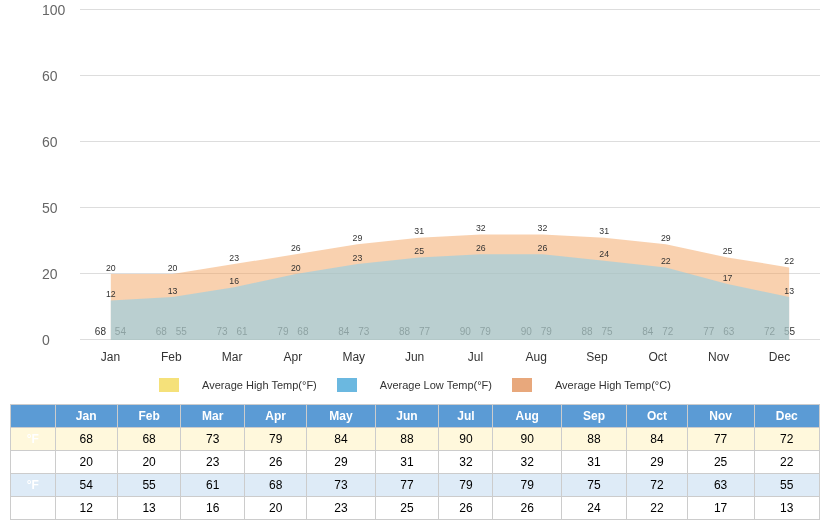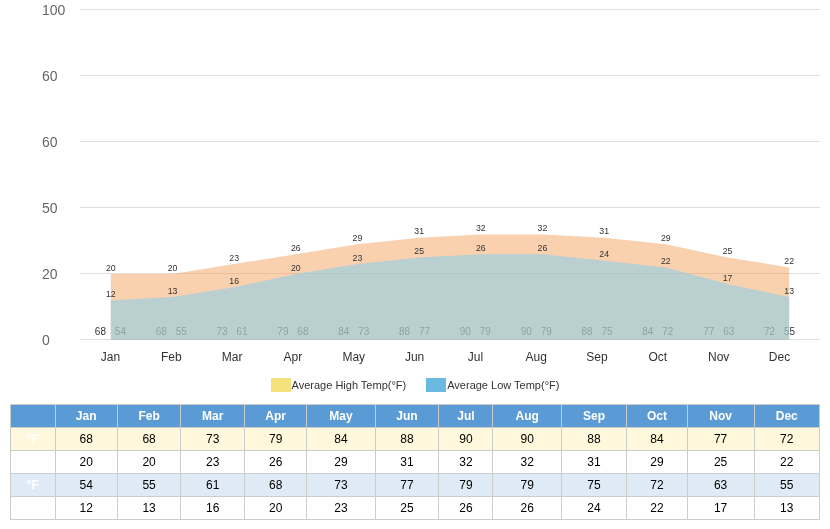--- a/index.html
+++ b/index.html
@@ -12,21 +12,21 @@
     .bars-container { position: absolute; top: 0; left: 40px; right: 10px; bottom: 30px; display: flex; align-items: flex-end; }
     .month-group { flex: 1; display: flex; align-items: flex-end; justify-content: center; gap: 2px; position: relative; }
     .bar-high-f { background: #f5e17a; }
     .bar-low-f { background: #6bb8e0; }
     .bar-value { position: absolute; top: -14px; left: 50%; transform: translateX(-50%); font-size: 10px; color: #333; white-space: nowrap; }
     .x-axis { position: absolute; bottom: 0; left: 40px; right: 10px; display: flex; height: 25px; }
     .x-label { flex: 1; text-align: center; font-size: 12px; color: #333; line-height: 25px; }
     .y-tick { position: absolute; left: 0; right: 0; border-top: 1px solid #ddd; font-size: 14px; color: #666; }
     .y-tick span { position: absolute; left: -38px; transform: translateY(-50%); }
     .legend { display: flex; justify-content: center; gap: 20px; padding: 8px 0; flex-wrap: wrap; }
-    .legend-item { display: flex; align-items: center; gap: 1px; font-size: 11px; color: #333; }
+    .legend-item { display: flex; align-items: center; gap: 23px; font-size: 11px; color: #333; }
     .legend-box { width: 20px; height: 14px; }
     .table-area { border: 1px solid #ccc; border-collapse: collapse; width: 100%; margin-top: 4px; }
     .table-area th, .table-area td { border: 1px solid #ccc; text-align: center; padding: 4px 2px; font-size: 12px; }
     .table-area th { background: #5b9bd5; color: #fff; font-weight: bold; }
     .row-header { background: #5b9bd5; color: #fff; font-weight: bold; white-space: nowrap; padding: 4px 6px; }
     .row-data-1 td { background: #fff8dc; }
     .row-data-2 td { background: #fff; }
     .row-data-3 td { background: #deebf7; }
     .row-data-4 td { background: #fff; }
     .area-overlay { position: absolute; bottom: 30px; left: 40px; right: 10px; pointer-events: none; }
@@ -203,20 +203,24 @@
 
   <div class="legend" id="legend">
       <div class="legend-item">
         <div class="legend-box" style="background: rgb(245, 225, 122);"></div>
         <span>Average High Temp(°F)</span>
       </div>
       <div class="legend-item">
         <div class="legend-box" style="background: rgb(107, 184, 224);"></div>
         <span>Average Low Temp(°F)</span>
       </div>
+      <div class="legend-item">
+        <div class="legend-box" style="background: rgb(232, 168, 124);"></div>
+        <span>Average High Temp(°C)</span>
+      </div>
     </div>
 
   <table class="table-area" id="data-table">
   <thead>
         <tr>
           <th></th>
           <th>Jan</th>
           <th>Feb</th>
           <th>Mar</th>
           <th>Apr</th>

